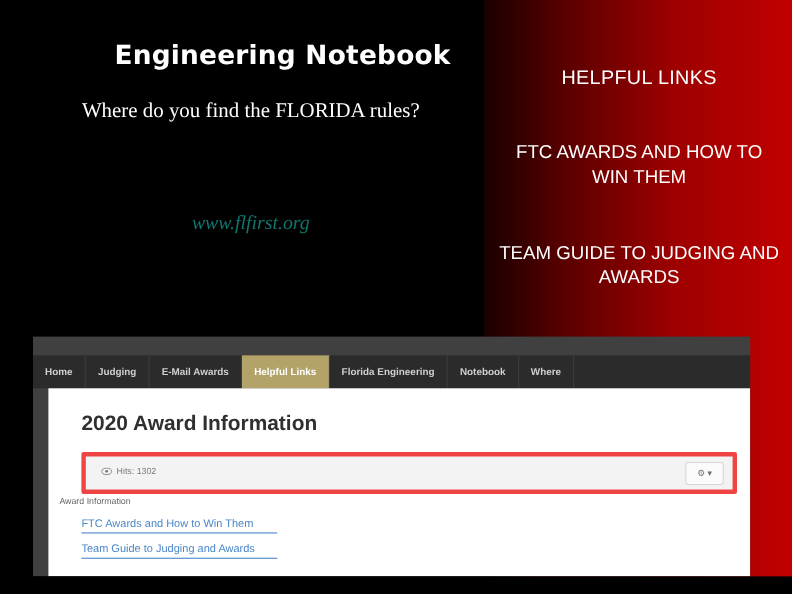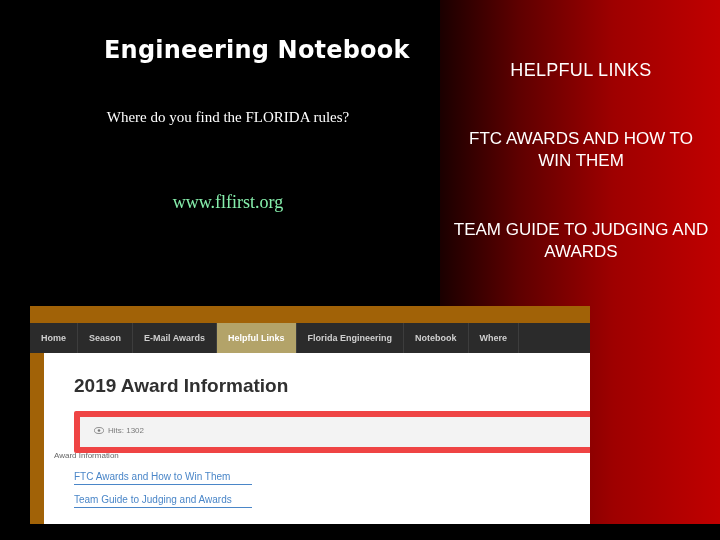--- a/index.html
+++ b/index.html
@@ -39,37 +39,38 @@
     font-size: 24px;
     font-weight: bold;
     letter-spacing: 0.2px;
     font-family: "DejaVu Sans", sans-serif;
     margin-left: 42px;
   }
   
   .body-q {
     position: absolute;
     left: 28px;
-    top: 107px;
+    top: 88px;
     width: 400px;
     text-align: center;
     color: #ffffff;
-    font-size: 15px;
+    font-size: 19px;
     line-height: 1.35;
     font-family: "Liberation Serif", serif;
   }
   .body-url {
     position: absolute;
     left: 28px;
     top: 192px;
     width: 400px;
     text-align: center;
-    color: #86efac;
+    color: #0f766e;
     font-size: 18px;
     font-family: "Liberation Serif", serif;
+    font-style: italic;
   }
   
   .rp-heading {
     position: absolute;
     left: 450px;
     top: 60px;
     width: 262px;
     text-align: center;
     color: #ffffff;
     font-size: 18px;
@@ -93,23 +94,23 @@
     text-align: center;
     color: #ffffff;
     font-size: 17px;
     line-height: 1.28;
   }
   
   .shot {
     position: absolute;
     left: 30px;
     top: 306px;
-    width: 560px;
+    width: 652px;
     height: 218px;
-    background: #a16207;
+    background: #404040;
     overflow: hidden;
   }
   .shot-navbar {
     position: absolute;
     left: 0;
     top: 17px;
     width: 652px;
     height: 30px;
     background: #2b2b2b;
     display: flex;
@@ -145,21 +146,21 @@
     font-size: 19px;
     font-weight: bold;
   }
   .hits-bar {
     position: absolute;
     left: 30px;
     top: 58px;
     width: 588px;
     height: 30px;
     background: #f3f3f3;
-    border: 6px solid #ef4444;
+    border: 4px solid #ef4444;
     border-radius: 2px;
     text-decoration: underline;
   }
   .hits-text {
     position: absolute;
     left: 14px;
     top: 9px;
     color: #7a7a7a;
     font-size: 8px;
     display: flex;
@@ -236,30 +237,30 @@
   <div class="rp-heading">HELPFUL LINKS</div>
 
   <div class="rp-link1">FTC AWARDS AND HOW TO WIN THEM</div>
 
   <div class="rp-link2">TEAM GUIDE TO JUDGING AND AWARDS</div>
 
   <div class="shot">
 
     <div class="shot-navbar">
       <div class="nav-item">Home</div>
-      <div class="nav-item">Season</div>
+      <div class="nav-item">Judging</div>
       <div class="nav-item">E-Mail Awards</div>
       <div class="nav-item active">Helpful Links</div>
       <div class="nav-item">Florida Engineering</div>
       <div class="nav-item">Notebook</div>
       <div class="nav-item">Where</div>
     </div>
 
     <div class="shot-body">
-      <div class="shot-title">2019 Award Information</div>
+      <div class="shot-title">2020 Award Information</div>
 
       <div class="hits-bar">
         <div class="hits-text">
           <span class="eye-icon">
             <svg width="10" height="7" viewBox="0 0 10 7" xmlns="http://www.w3.org/2000/svg">
               <ellipse cx="5" cy="3.5" rx="4.6" ry="3" fill="none" stroke="#7a7a7a" stroke-width="0.8"></ellipse>
               <circle cx="5" cy="3.5" r="1.3" fill="#7a7a7a"></circle>
             </svg>
           </span>
           <span>Hits: 1302</span>

